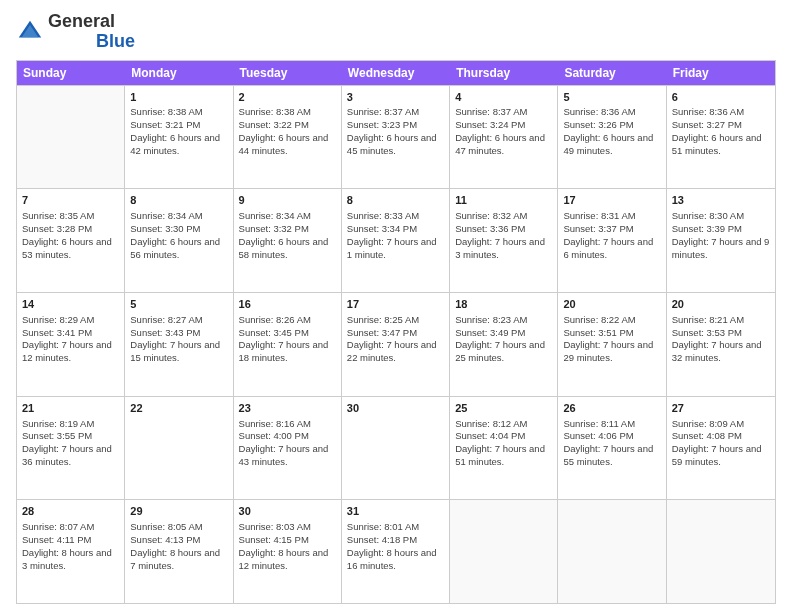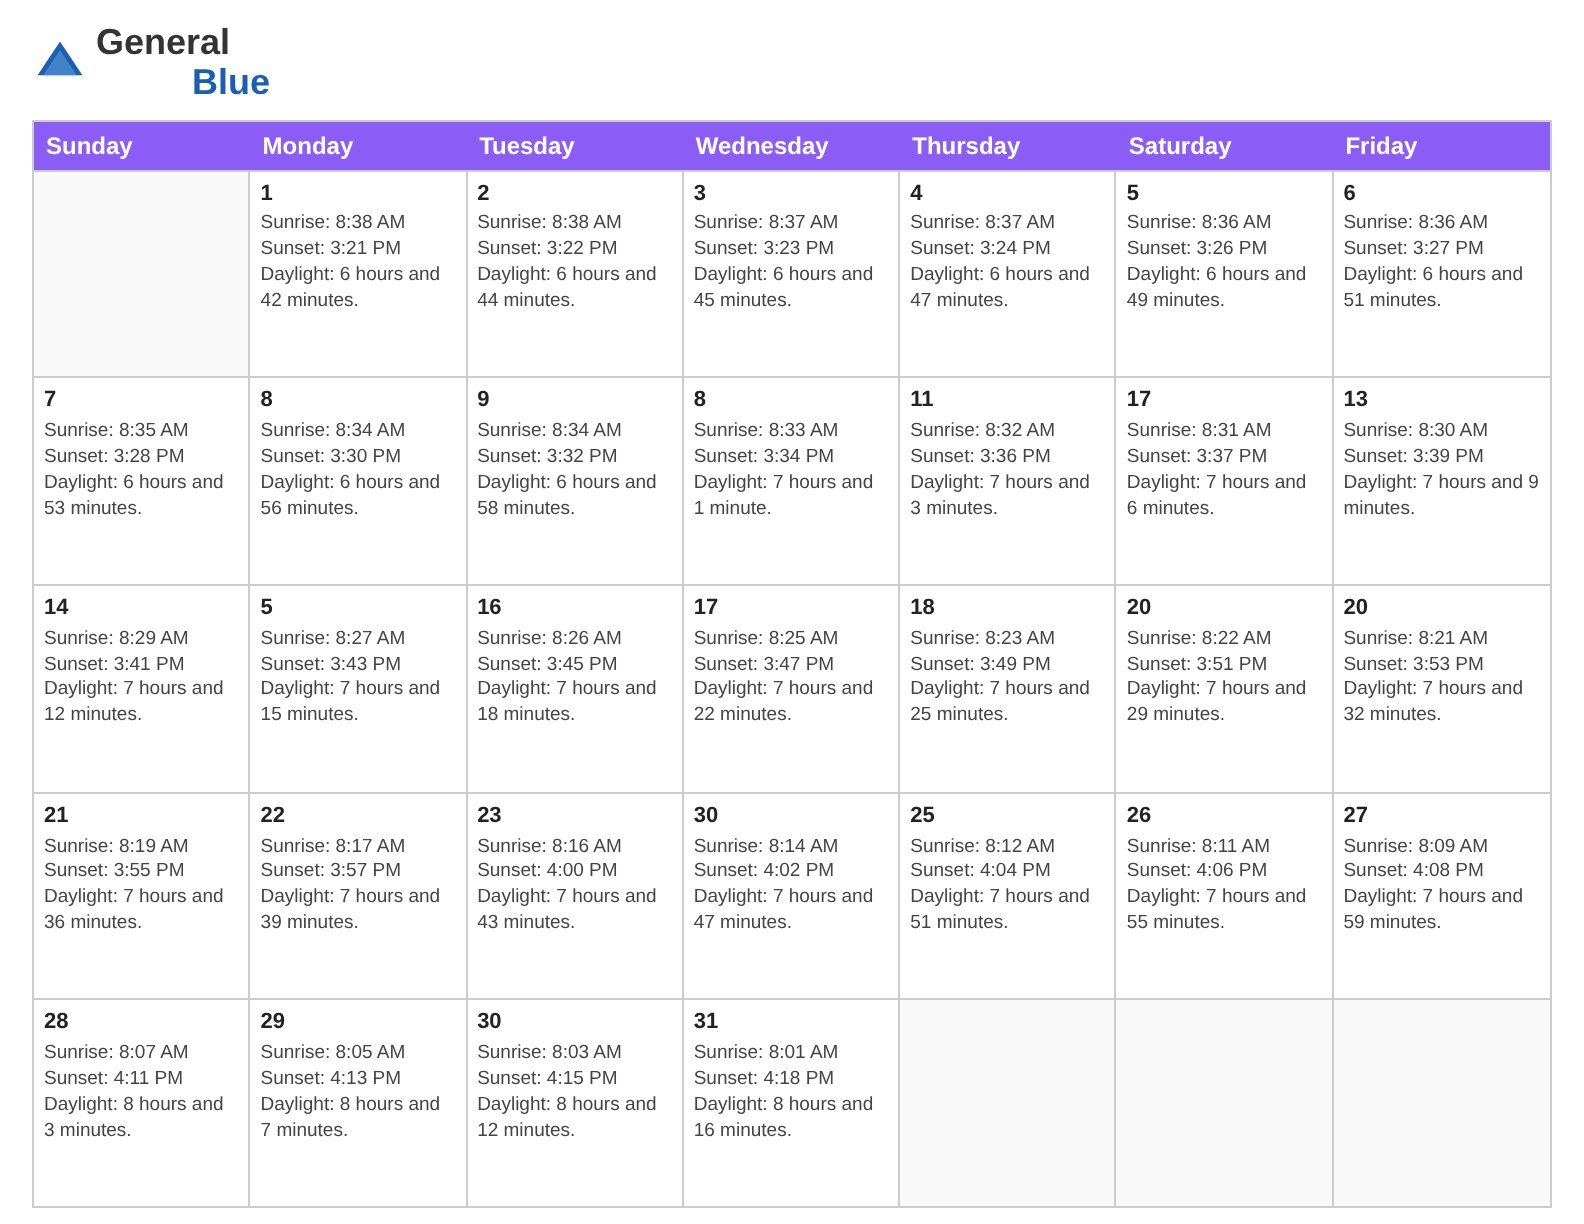--- a/index.html
+++ b/index.html
@@ -224,29 +224,27 @@
             <div class="cell-info">Sunrise: 8:21 AM<br>Sunset: 3:53 PM<br>Daylight: 7 hours and 32 minutes.</div>
           </div>
         </div>
         <div class="cal-row">
           <div class="cal-cell">
             <div class="cell-day">21</div>
             <div class="cell-info">Sunrise: 8:19 AM<br>Sunset: 3:55 PM<br>Daylight: 7 hours and 36 minutes.</div>
           </div>
           <div class="cal-cell">
             <div class="cell-day">22</div>
-            <div class="cell-info">Sunrise: 8:17 AM<br>Sunset: 3:57 PM<br>Daylight: 7 hours and 39 minutes.</div>
           </div>
           <div class="cal-cell">
             <div class="cell-day">23</div>
             <div class="cell-info">Sunrise: 8:16 AM<br>Sunset: 4:00 PM<br>Daylight: 7 hours and 43 minutes.</div>
           </div>
           <div class="cal-cell">
             <div class="cell-day">30</div>
-            <div class="cell-info">Sunrise: 8:14 AM<br>Sunset: 4:02 PM<br>Daylight: 7 hours and 47 minutes.</div>
           </div>
           <div class="cal-cell">
             <div class="cell-day">25</div>
             <div class="cell-info">Sunrise: 8:12 AM<br>Sunset: 4:04 PM<br>Daylight: 7 hours and 51 minutes.</div>
           </div>
           <div class="cal-cell">
             <div class="cell-day">26</div>
             <div class="cell-info">Sunrise: 8:11 AM<br>Sunset: 4:06 PM<br>Daylight: 7 hours and 55 minutes.</div>
           </div>
           <div class="cal-cell">

